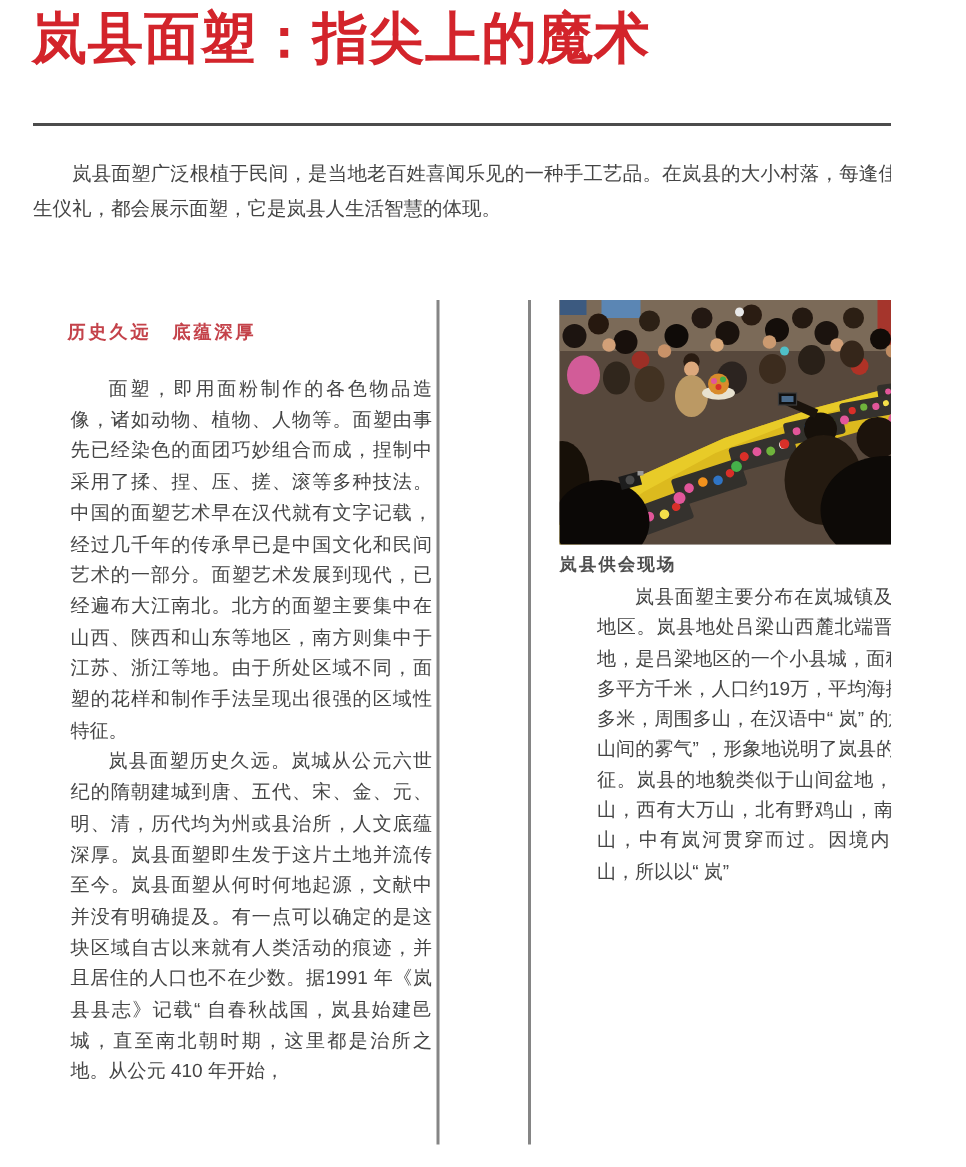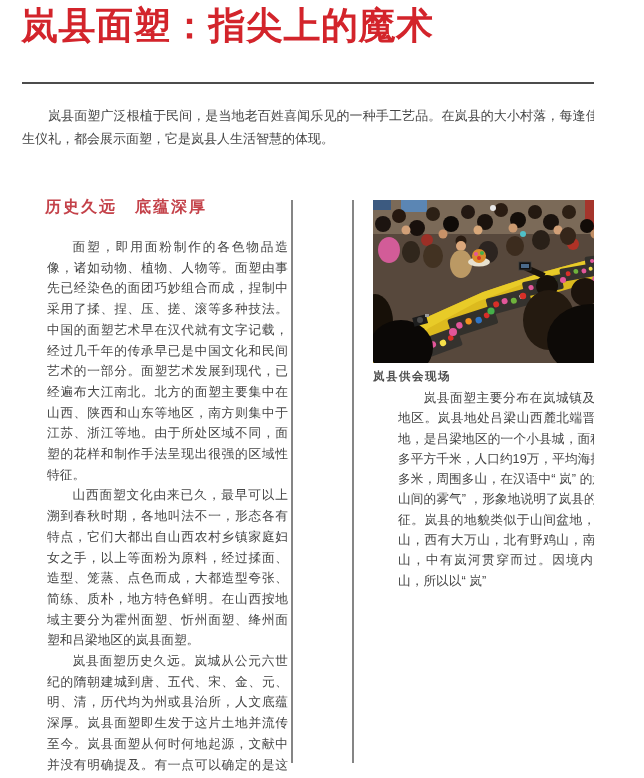--- a/index.html
+++ b/index.html
@@ -17,23 +17,23 @@
     position:absolute; left:22px; top:82px; width:596px; height:2px;
     background:var(--title-rule-dark,#4c4c4c);
   }
   .intro {
     position:absolute; left:22px; top:104px; width:616px;
     font-size:13px; line-height:23px; color:var(--body-text-gray,#454545);
     text-align:justify; text-indent:2em;
   }
   .col-left { position:absolute; left:22px; top:197px; width:266px; }
   .section-heading {
-    margin:0 0 19px 23px;
+    margin:16px 0 19px 23px;
     font-family:Liberation Mono, monospace;
-    font-size:16px; font-weight:700; letter-spacing:2px;
+    font-size:12px; font-weight:700; letter-spacing:2px;
     color:var(--section-heading-red,#c4424a);
   }
   .body {
     font-size:12.7px; line-height:20.7px; text-align:justify;
     color:var(--body-text-gray,#454545);
     margin-left:25px;
   }
   .indent { text-indent:2em; }
   .vrule {
     position:absolute; top:200px; height:563px; width:2px;
@@ -60,21 +60,20 @@
 
   <h1 class="title">岚县面塑：指尖上的魔术</h1>
 
   <div class="title-rule"></div>
 
   <p class="intro">岚县面塑广泛根植于民间，是当地老百姓喜闻乐见的一种手工艺品。在岚县的大小村落，每逢佳节和人生仪礼，都会展示面塑，它是岚县人生活智慧的体现。</p>
 
   <section class="col-left">
     <h2 class="section-heading">历史久远　底蕴深厚</h2>
     <p class="body indent">面塑，即用面粉制作的各色物品造像，诸如动物、植物、人物等。面塑由事先已经染色的面团巧妙组合而成，捏制中采用了揉、捏、压、搓、滚等多种技法。中国的面塑艺术早在汉代就有文字记载，经过几千年的传承早已是中国文化和民间艺术的一部分。面塑艺术发展到现代，已经遍布大江南北。北方的面塑主要集中在山西、陕西和山东等地区，南方则集中于江苏、浙江等地。由于所处区域不同，面塑的花样和制作手法呈现出很强的区域性特征。</p>
-    <p class="body indent">山西面塑文化由来已久，最早可以上溯到春秋时期，各地叫法不一，形态各有特点，它们大都出自山西农村乡镇家庭妇女之手，以上等面粉为原料，经过揉面、造型、笼蒸、点色而成，大都造型夸张、简练、质朴，地方特色鲜明。在山西按地域主要分为霍州面塑、忻州面塑、绛州面塑和吕梁地区的岚县面塑。</p>
     <p class="body indent">岚县面塑历史久远。岚城从公元六世纪的隋朝建城到唐、五代、宋、金、元、明、清，历代均为州或县治所，人文底蕴深厚。岚县面塑即生发于这片土地并流传至今。岚县面塑从何时何地起源，文献中并没有明确提及。有一点可以确定的是这块区域自古以来就有人类活动的痕迹，并且居住的人口也不在少数。据1991 年《岚县县志》记载“ 自春秋战国，岚县始建邑城，直至南北朝时期，这里都是治所之地。从公元 410 年开始，</p>
   </section>
 
   <div class="vrule vrule-inner"></div>
   <div class="vrule vrule-outer"></div>
 
   <section class="col-right">
     <figure>
       <div class="photo">
         <svg viewBox="0 0 249 163" width="249" height="163" xmlns="http://www.w3.org/2000/svg">

